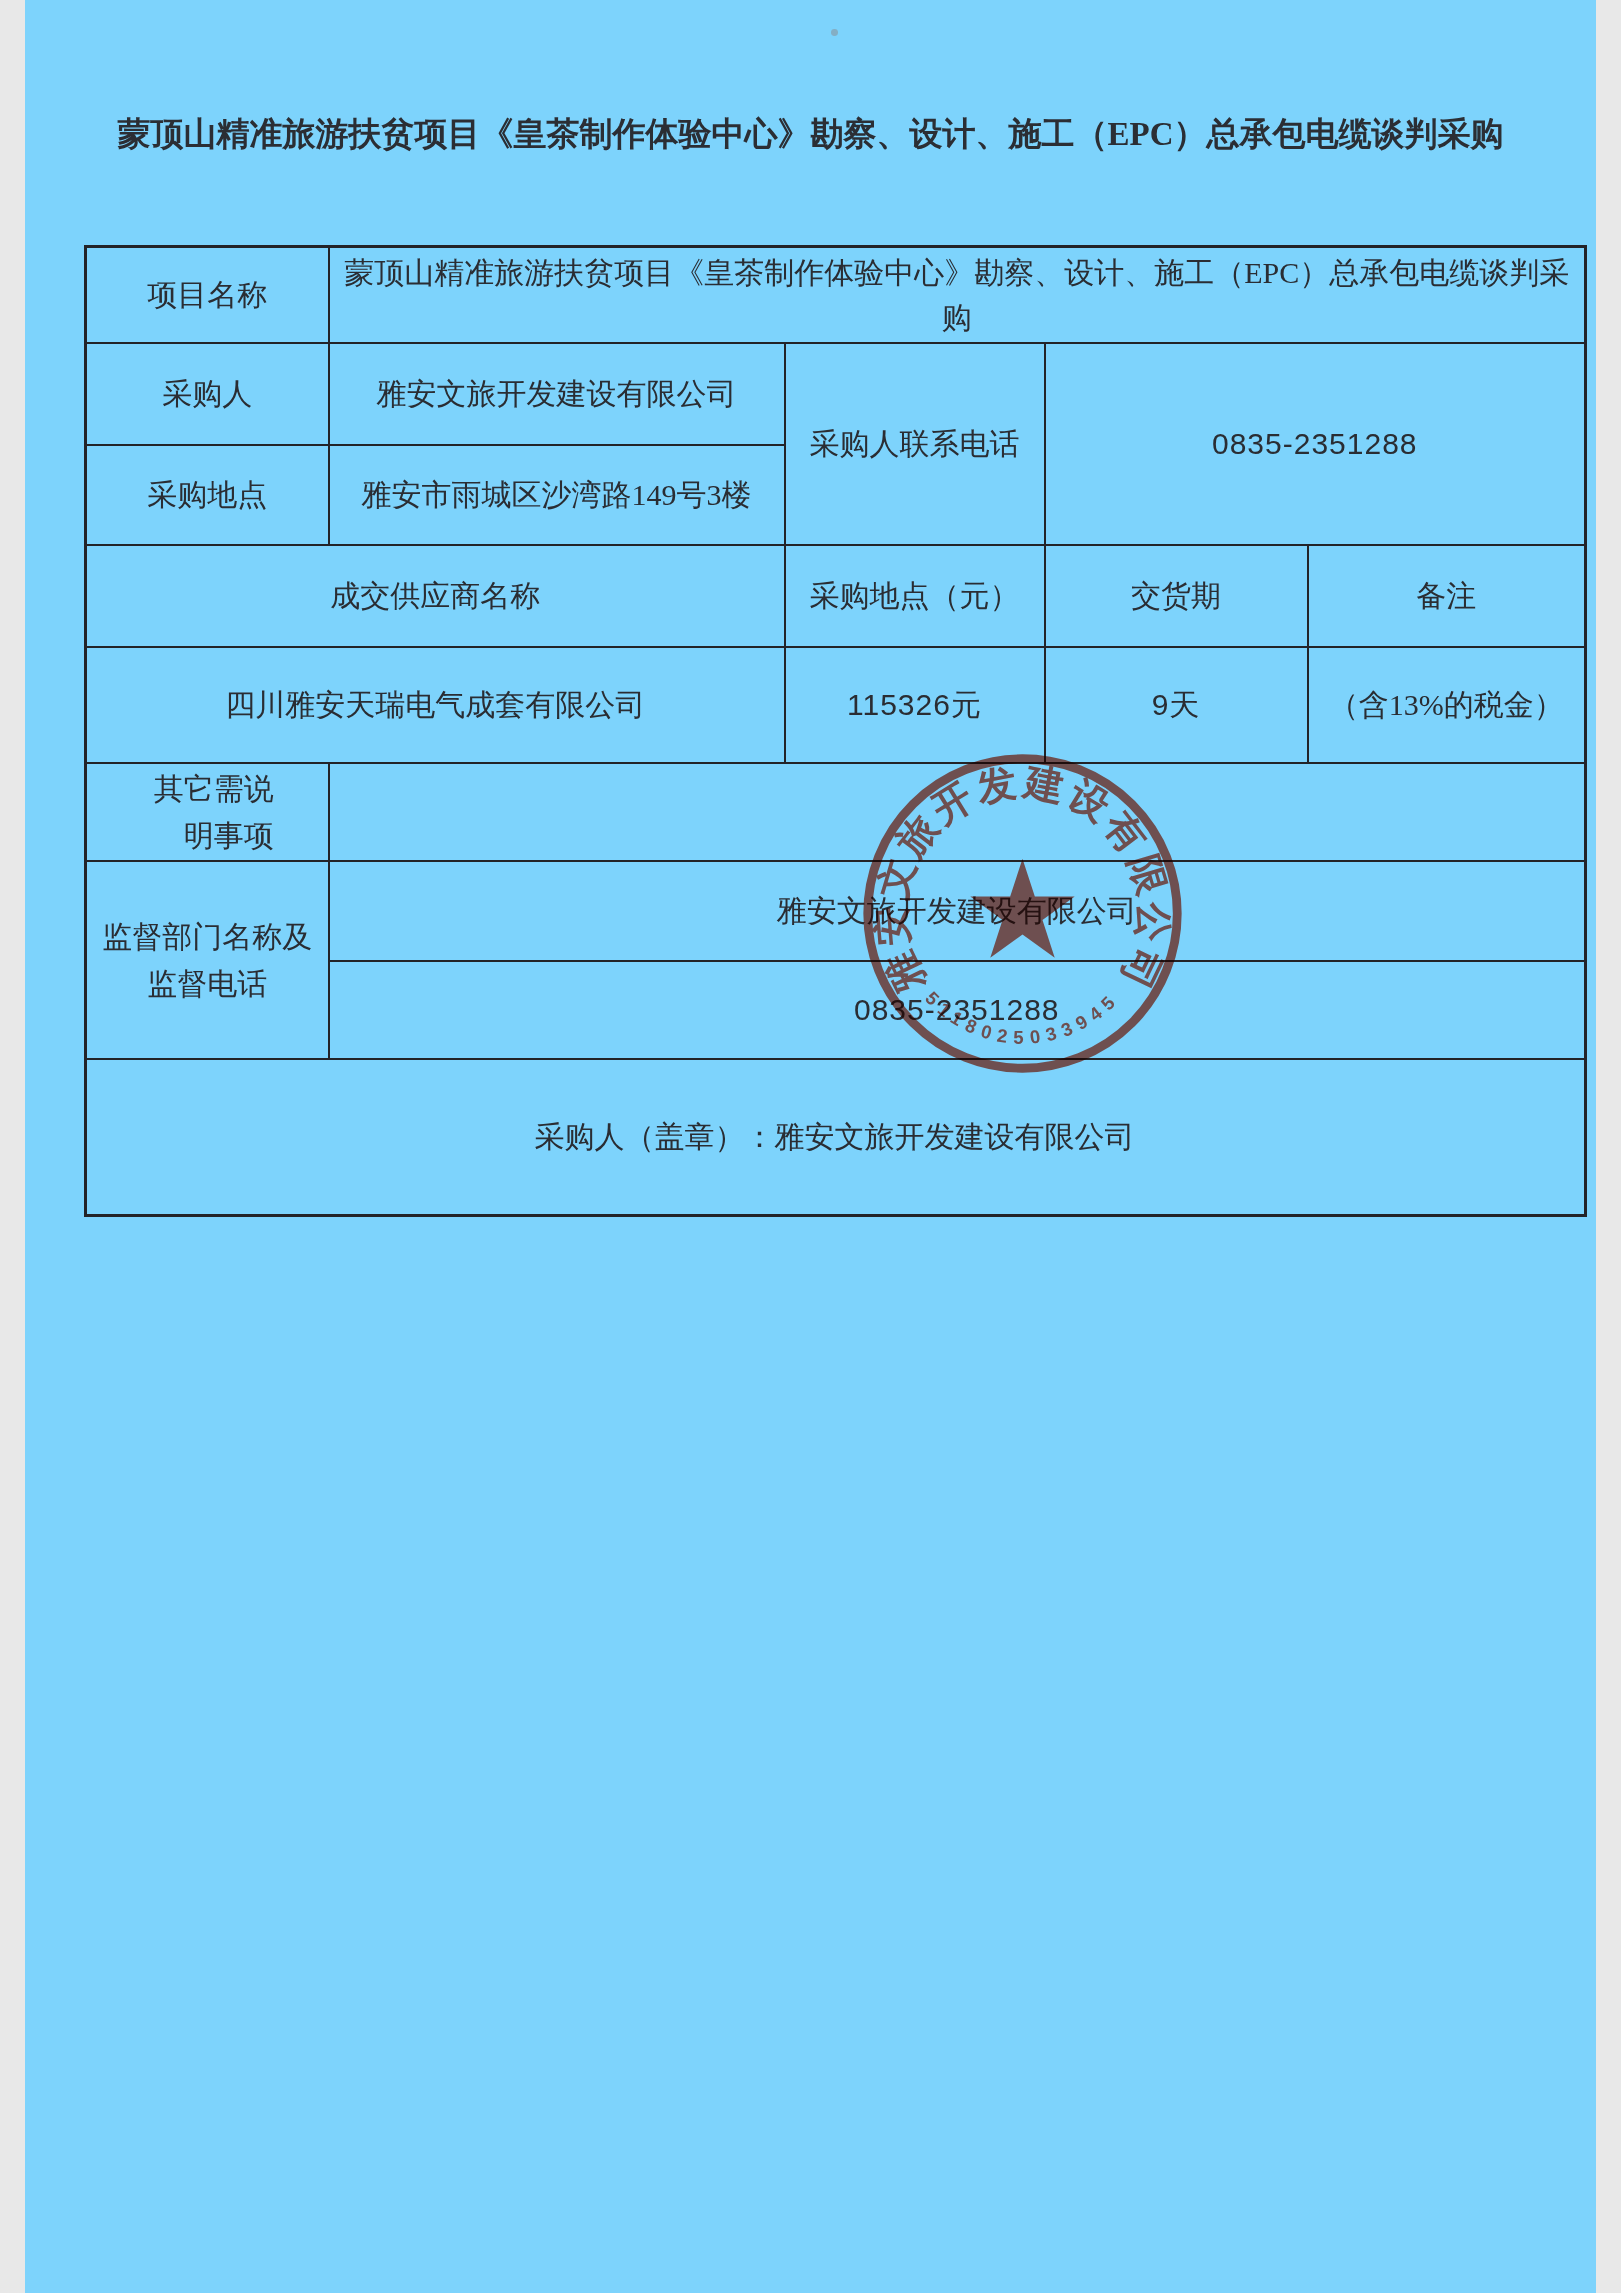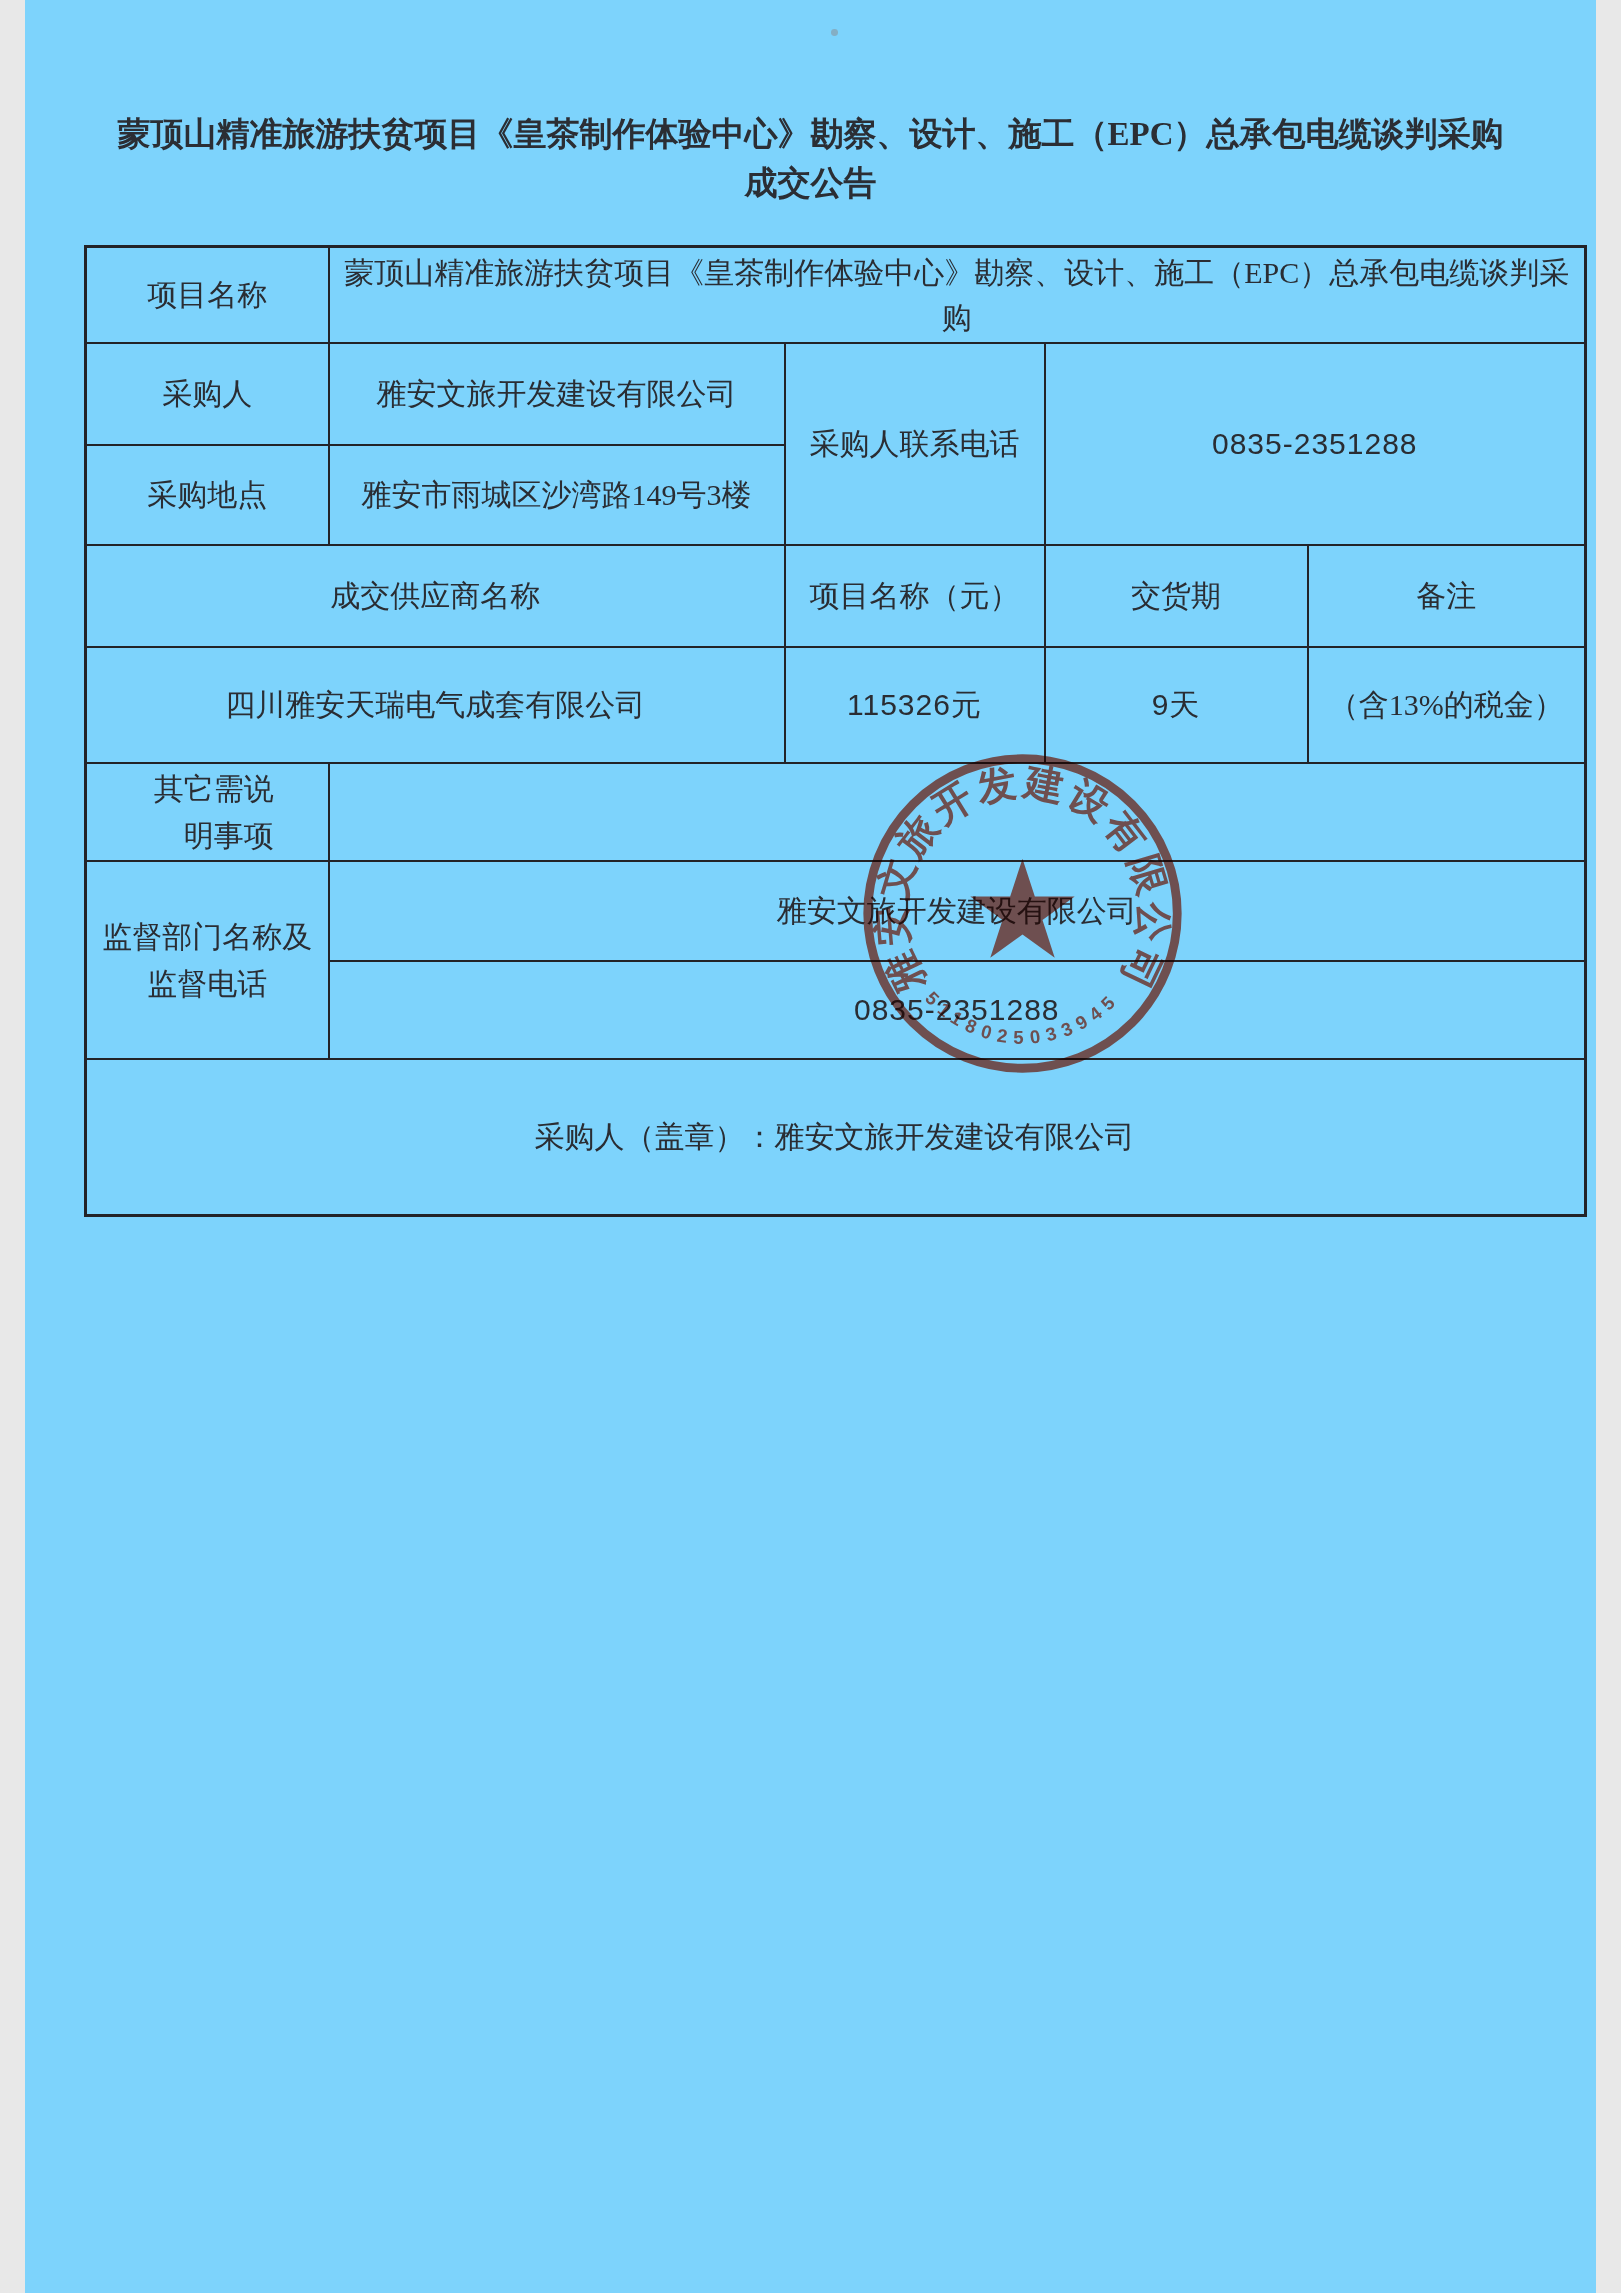--- a/index.html
+++ b/index.html
@@ -60,21 +60,20 @@
     background:#8a8f96; opacity:0.55;
   }
 </style>
 </head>
 <body>
 
 <div id="page">
 
   <div id="title">
     <div>蒙顶山精准旅游扶贫项目《皇茶制作体验中心》勘察、设计、施工（EPC）总承包电缆谈判采购</div>
-    <div>成交公告</div>
   </div>
 
   <div class="speck"></div>
 
   <table id="doc-table">
     <colgroup>
       <col style="width:243px">
         <col style="width:456px">
         <col style="width:260px">
         <col style="width:263px">
@@ -90,21 +89,21 @@
       <td>雅安文旅开发建设有限公司</td>
       <td rowspan="2">采购人联系电话</td>
       <td rowspan="2" colspan="2" class="num">0835-2351288</td>
     </tr>
     <tr style="height:100px">
       <td>采购地点</td>
       <td>雅安市雨城区沙湾路149号3楼</td>
     </tr>
     <tr style="height:102px">
       <td colspan="2">成交供应商名称</td>
-      <td>项目名称（元）</td>
+      <td>采购地点（元）</td>
       <td>交货期</td>
       <td>备注</td>
     </tr>
     <tr style="height:116px">
       <td colspan="2">四川雅安天瑞电气成套有限公司</td>
       <td class="num">115326元</td>
       <td class="num">9天</td>
       <td>（含13%的税金）</td>
     </tr>
     <tr style="height:98px">

